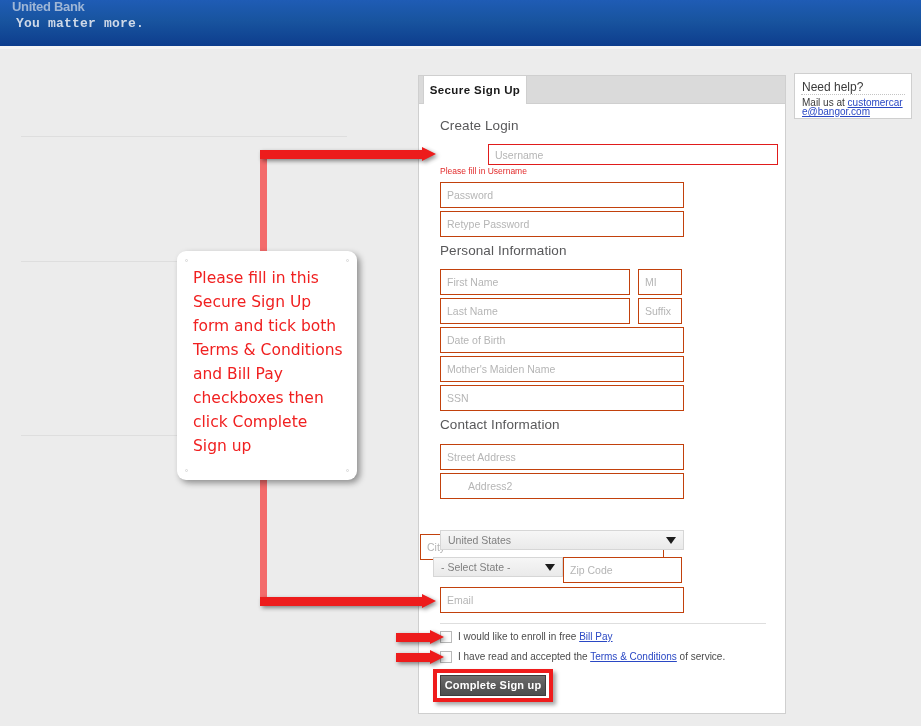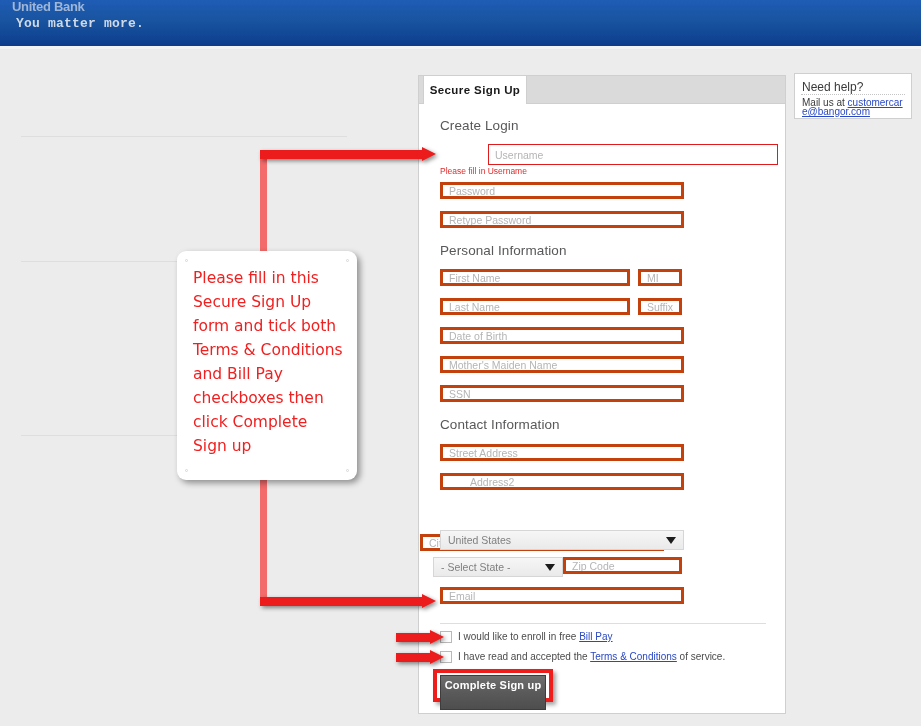--- a/index.html
+++ b/index.html
@@ -121,27 +121,27 @@
     position: absolute;
     height: 1px;
     background: #dedede;
     left: 21px;
     width: 326px;
   }
 
   .txt {
     position: absolute;
     box-sizing: border-box;
-    border: 3px solid #c2410c;
+    border: 1px solid #c2410c;
     background: #ffffff;
     font-family: "Liberation Sans", sans-serif;
     font-size: 10.5px;
     color: #b3b3b3;
     padding: 0 6px;
-    height: 17px;
+    height: 26px;
     line-height: 18px;
     outline: none;
   }
   .txt::placeholder { color: #b5b5b5; opacity: 1; }
   .txt.error-field {
     border: 1px solid #e01b1b;
     height: 21px;
   }
   #username-error {
     position: absolute;
@@ -210,21 +210,21 @@
     position: absolute;
     left: 433px; top: 669px;
     width: 120px; height: 33px;
     border: 4px solid #ef1c1c;
     box-sizing: border-box;
     box-shadow: 3px 3px 4px rgba(0,0,0,0.35);
   }
   #complete-signup-button {
     position: absolute;
     left: 440px; top: 675px;
-    width: 106px; height: 35px;
+    width: 106px; height: 21px;
     background: linear-gradient(to bottom, #6e6e6e 0%, #5a5a5a 50%, #4e4e4e 100%);
     border: 1px solid #3d3d3d;
     box-sizing: border-box;
     color: #ffffff;
     font-size: 11px;
     font-weight: bold;
     text-align: center;
     line-height: 19px;
     letter-spacing: 0.2px;
   }

